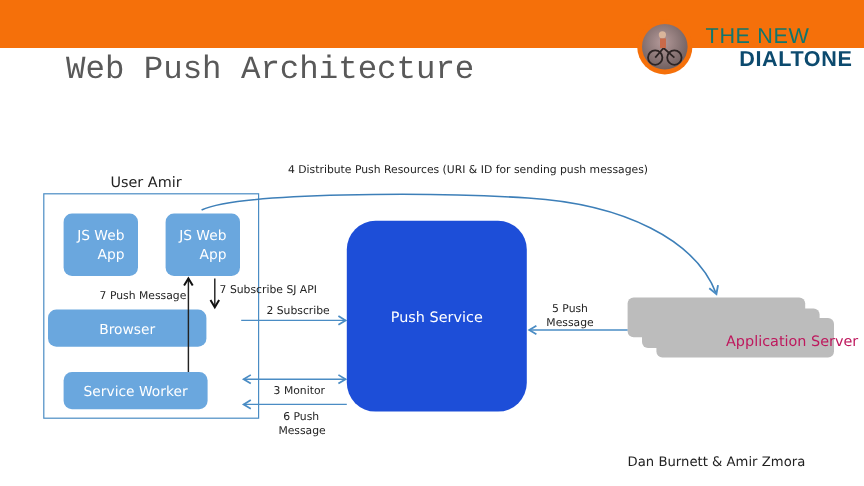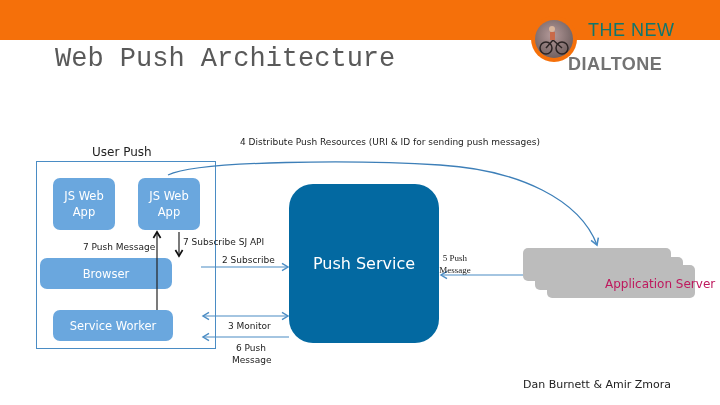--- a/index.html
+++ b/index.html
@@ -2,26 +2,26 @@
 <html><head>
 <meta charset="utf-8">
 <style>
   html, body { margin:0; padding:0; }
   body { width:720px; height:405px; position:relative; overflow:hidden; background:#ffffff; font-family:"DejaVu Sans", sans-serif; }
   .topbar { position:absolute; left:0; top:0; width:720px; height:40px; background:#f5700a; }
   .title { position:absolute; left:55px; top:44px; font-family:Liberation Mono, monospace; font-size:27px; color:#595959; white-space:nowrap; }
   .logo-circle { position:absolute; left:531px; top:16px; width:46px; height:46px; border-radius:50%; background:#f5700a; }
   .logo-photo { position:absolute; left:535px; top:20px; width:38px; height:38px; border-radius:50%; background:radial-gradient(circle at 45% 40%, #b59a9a 0%, #7d6b6b 60%, #5a4e4e 100%); overflow:hidden; }
   .logo-text1 { position:absolute; left:588px; top:20px; font-family:"Liberation Sans", sans-serif; font-size:18px; color:#0f766e; letter-spacing:0.5px; white-space:nowrap; }
-  .logo-text2 { position:absolute; left:568px; top:39px; font-family:"Liberation Sans", sans-serif; font-weight:bold; font-size:18px; color:#737373; letter-spacing:0.5px; white-space:nowrap;margin-top:15px; }
+  .logo-text2 { position:absolute; left:616px; top:39px; font-family:"Liberation Sans", sans-serif; font-weight:bold; font-size:18px; color:#0c4a6e; letter-spacing:0.5px; white-space:nowrap; }
 
   .ua-label { position:absolute; left:92px; top:145px; font-size:12px; color:#222; white-space:nowrap; }
   .ua-box { position:absolute; left:36px; top:161px; width:180px; height:188px; border:1.5px solid #4a8cc4; box-sizing:border-box; }
-  .blue { position:absolute; background:#6aa7de; color:#ffffff; border-radius:7px; display:flex; align-items:center; justify-content:center; text-align:center; font-size:11.5px; line-height:16px; }
-  .green { position:absolute; left:289px; top:184px; width:150px; height:159px; background:#0369a1; border-radius:24px; color:#fff; display:flex; align-items:center; justify-content:center; font-size:16px; }
+  .blue { position:absolute; background:#6aa7de; color:#ffffff; border-radius:7px; display:flex; align-items:center; justify-content:center; text-align:right; font-size:11.5px; line-height:16px; }
+  .green { position:absolute; left:289px; top:184px; width:150px; height:159px; background:#1d4ed8; border-radius:24px; color:#fff; display:flex; align-items:center; justify-content:center; font-size:12px; }
   .gray { position:absolute; background:#bcbcbc; border-radius:5px; }
   .appserver-label { position:absolute; left:560px; top:277px; color:#be185d; font-size:12px; white-space:nowrap;margin-left:45px; }
   .lbl { position:absolute; font-size:9px; color:#222; white-space:nowrap; line-height:12px; }
   .lbl.center { text-align:center; }
   .author { position:absolute; left:523px; top:378px; font-size:11px; color:#222; white-space:nowrap; }
   svg.arrows { position:absolute; left:0; top:0; }
 </style>
 </head>
 <body>
 
@@ -34,21 +34,21 @@
     <circle cx="11" cy="28" r="6" fill="none" stroke="#2c2424" stroke-width="1.5"></circle>
     <circle cx="27" cy="28" r="6" fill="none" stroke="#2c2424" stroke-width="1.5"></circle>
     <path d="M11 28 L18 20 L27 28 M18 20 L16 14" stroke="#2c2424" stroke-width="1.5" fill="none"></path>
     <circle cx="17" cy="9" r="3" fill="#d9b59b"></circle>
     <rect x="15" y="12" width="5" height="8" fill="#c96a4a"></rect>
   </svg>
 </div>
 <div class="logo-text1">THE NEW</div>
 <div class="logo-text2">DIALTONE</div>
 
-<div class="ua-label">User Push</div>
+<div class="ua-label">User Amir</div>
 <div class="ua-box"></div>
 
 <div class="blue" style="left:53px;top:178px;width:62px;height:52px;white-space:pre;">JS Web
 App</div>
 <div class="blue" style="left:138px;top:178px;width:62px;height:52px;white-space:pre;">JS Web
 App</div>
 <div class="blue" style="left:40px;top:258px;width:132px;height:31px;">Browser</div>
 <div class="blue" style="left:53px;top:310px;width:120px;height:31px;">Service Worker</div>
 
 <div class="green">Push Service</div>
@@ -81,18 +81,18 @@
 
 <div class="lbl" style="left:240px;top:136px;">4 Distribute Push Resources (URI &amp; ID for sending push messages)</div>
 <div class="lbl" style="left:183px;top:236px;">7 Subscribe SJ API</div>
 <div class="lbl" style="left:83px;top:241px;">7 Push Message</div>
 <div class="lbl" style="left:222px;top:254px;">2 Subscribe</div>
 <div class="lbl" style="left:228px;top:320px;">3 Monitor</div>
 <div class="lbl center" style="left:232px;top:342px;width:38px;">
   <div>6 Push</div>
   <div>Message</div>
 </div>
-<div class="lbl center" style="left:435px;top:252px;width:40px;font-family:Liberation Serif, serif;">
+<div class="lbl center" style="left:455px;top:252px;width:40px;">
   <div>5 Push</div>
   <div>Message</div>
 </div>
 
 <div class="author">Dan Burnett &amp; Amir Zmora</div>
 
 </body></html>

